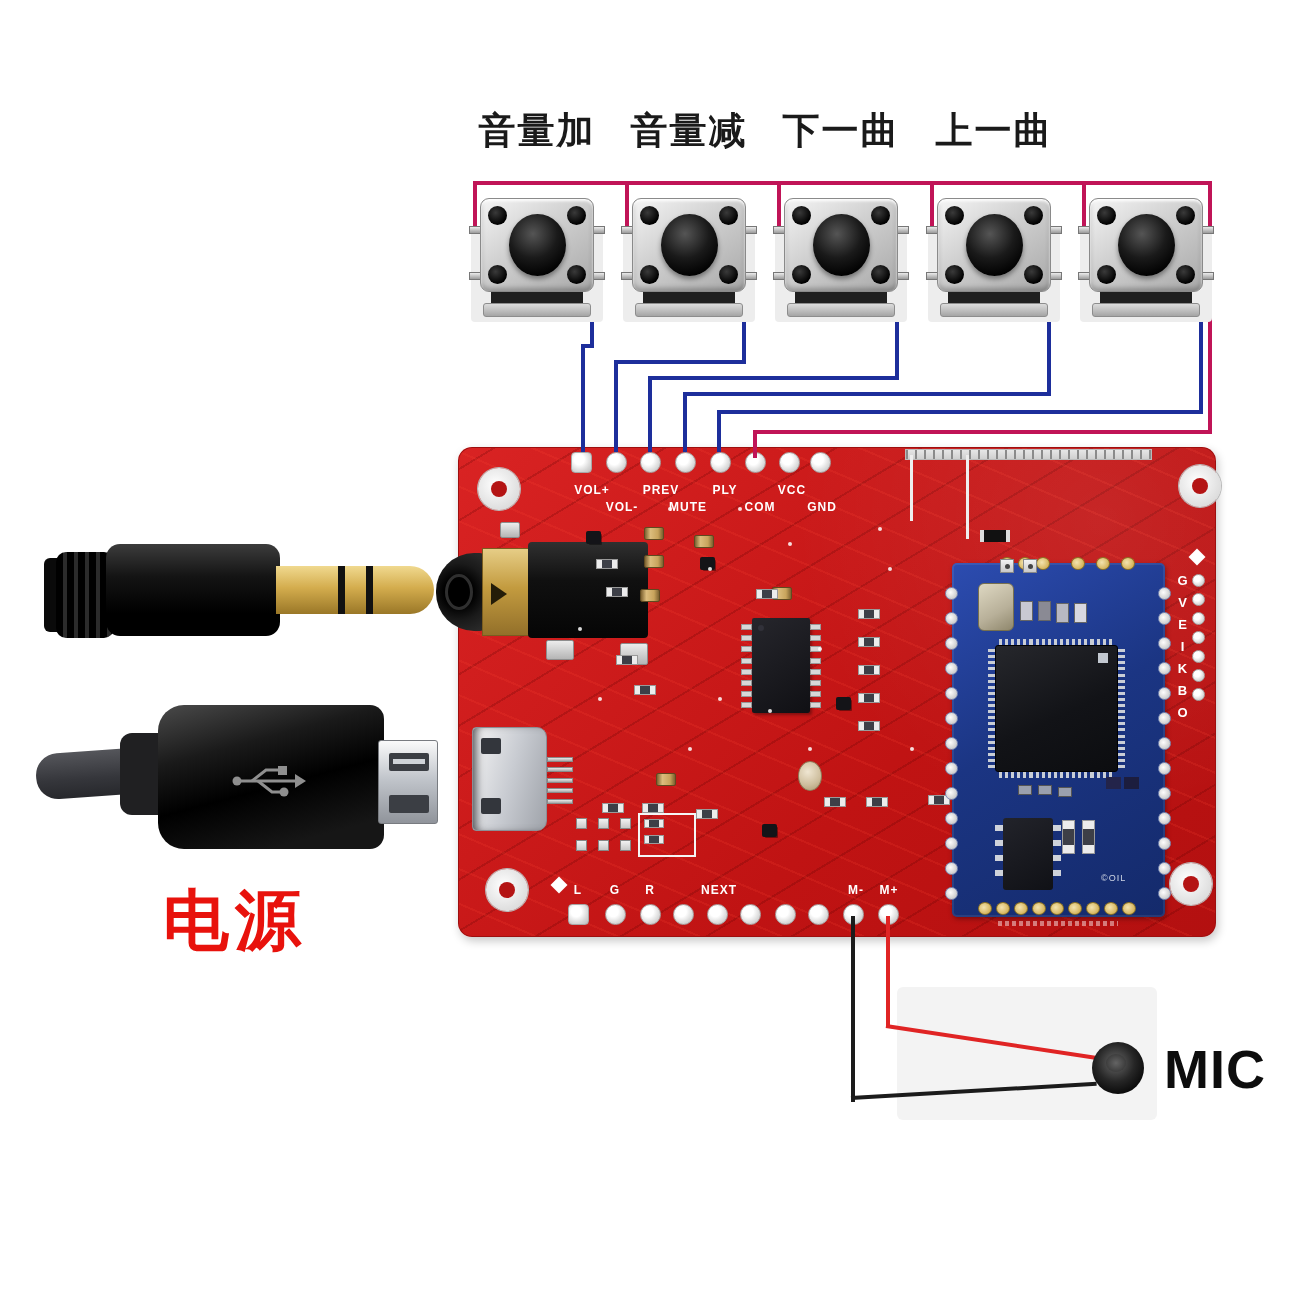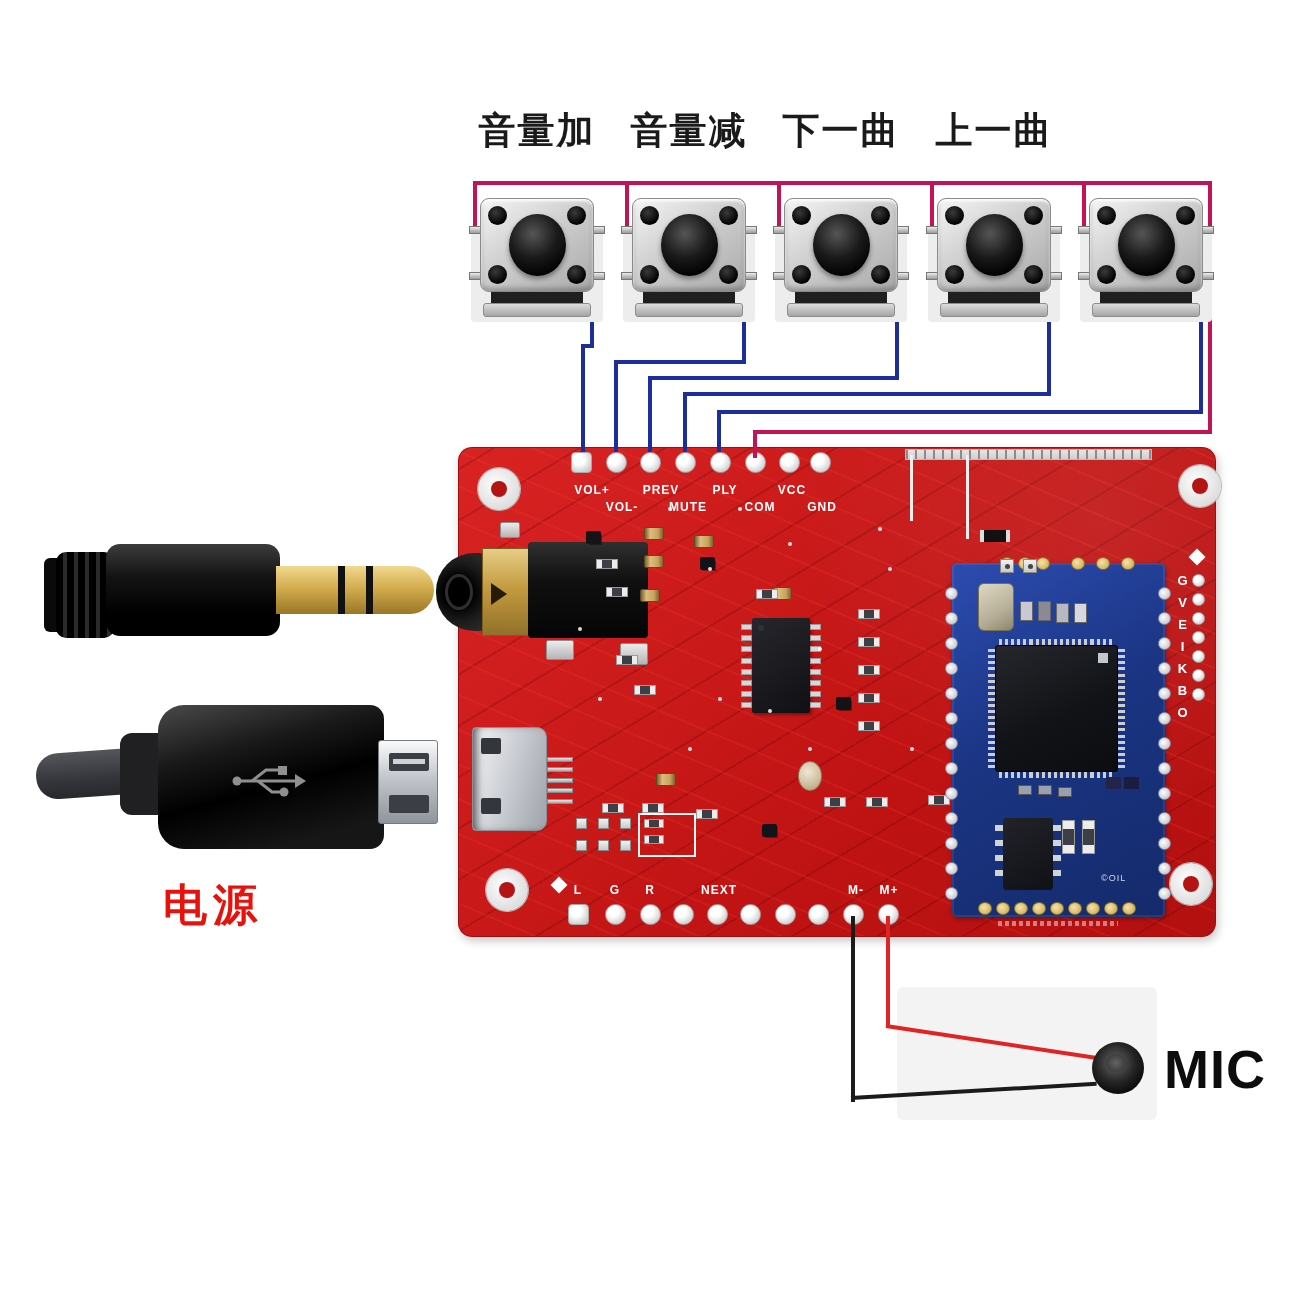--- a/index.html
+++ b/index.html
@@ -52,21 +52,21 @@
 </head>
 <body>
 
 <div id="stage">
 
   <div class="btn-label" style="left:537px;top:108px">音量加</div>
   <div class="btn-label" style="left:689px;top:108px">音量减</div>
   <div class="btn-label" style="left:841px;top:108px">下一曲</div>
   <div class="btn-label" style="left:994px;top:108px">上一曲</div>
 
-  <div class="red-label" style="left:163px;top:876px;font-size:44px;letter-spacing:6px">电源</div>
+  <div class="red-label" style="left:163px;top:876px;font-size:66px;letter-spacing:6px">电源</div>
   <div class="mic-label" style="left:1164px;top:1038px">MIC</div>
 
   <div id="board">
 
     <span class="silk" style="left:134px;top:36px">VOL+</span>
     <span class="silk" style="left:203px;top:36px">PREV</span>
     <span class="silk" style="left:267px;top:36px">PLY</span>
     <span class="silk" style="left:334px;top:36px">VCC</span>
     <span class="silk" style="left:164px;top:53px">VOL-</span>
     <span class="silk" style="left:230px;top:53px">MUTE</span>

